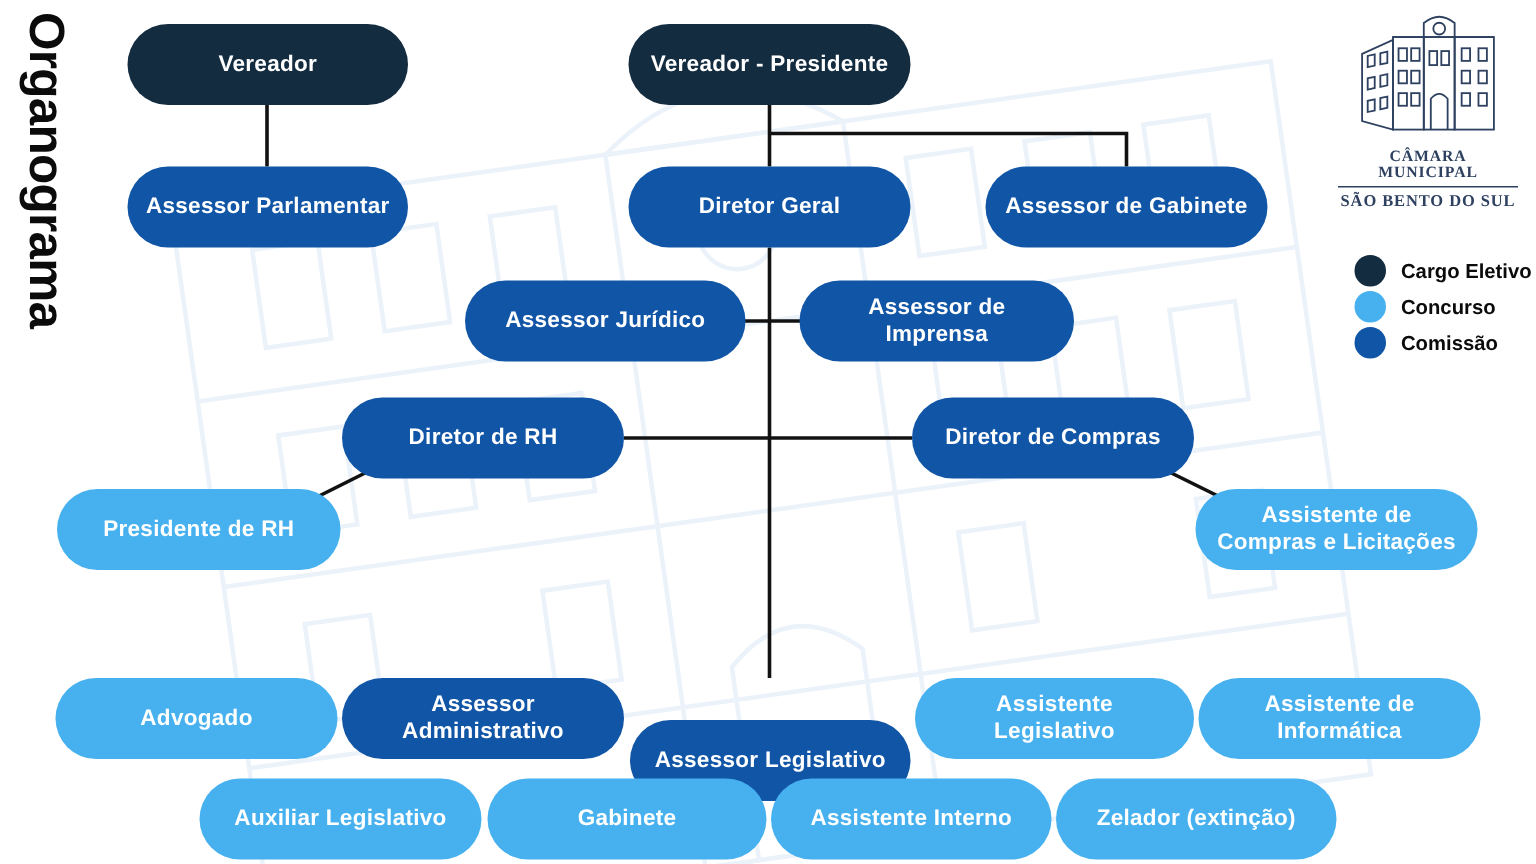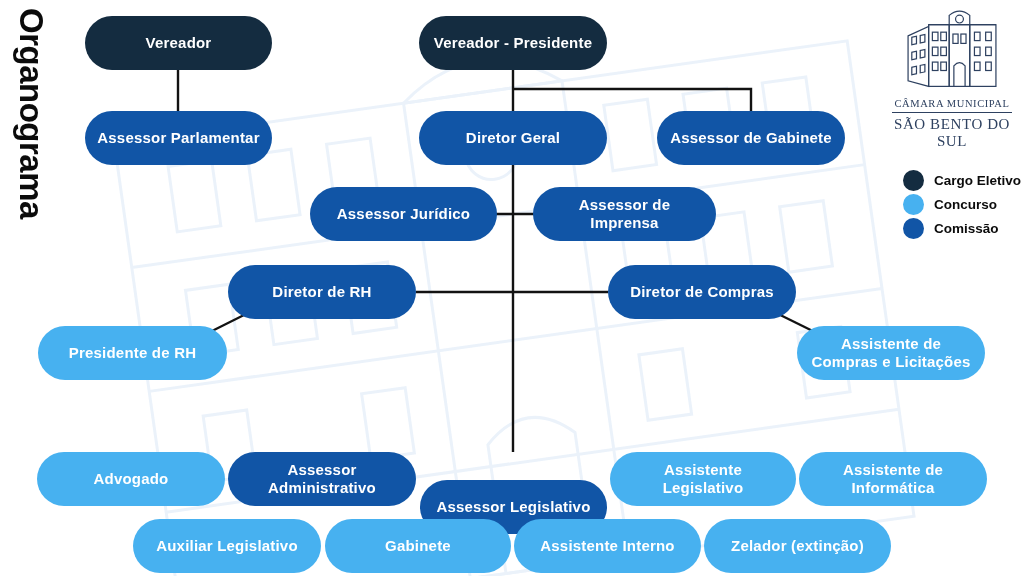--- a/index.html
+++ b/index.html
@@ -21,23 +21,23 @@
   .t-light{background:var(--c-light);}
   #page-title{
     position:absolute;left:0;top:0;z-index:2;white-space:nowrap;
     transform:translate(50px,8px) rotate(90deg);transform-origin:0 0;
     font-size:33px;font-weight:800;color:var(--c-title);letter-spacing:-.5px;
   }
   #logo{
     position:absolute;left:888px;top:6px;width:128px;z-index:2;text-align:center;
     color:var(--c-logo);font-family:"Liberation Serif", serif;
   }
-  #logo .l1{font-size:10.5px;font-weight:400;letter-spacing:.6px;padding-bottom:3px;
+  #logo .l1{font-size:10.5px;font-weight:700;letter-spacing:.6px;padding-bottom:3px;
     border-bottom:1px solid var(--c-logo);margin:2px 4px 0 4px;}
-  #logo .l2{font-size:15px;font-weight:400;letter-spacing:.6px;margin-top:3px;}
+  #logo .l2{font-size:11px;font-weight:700;letter-spacing:.6px;margin-top:3px;}
   #legend{position:absolute;left:903px;top:168px;z-index:2;}
   .legend-row{display:flex;align-items:center;height:24px;}
   .legend-dot{width:21px;height:21px;border-radius:50%;flex:0 0 auto;}
   .d0{background:var(--c-dark);} .d1{background:var(--c-light);} .d2{background:var(--c-mid);}
   .legend-label{margin-left:10px;font-size:13.5px;font-weight:700;color:#0b0b0b;text-align:right;}
 </style>
 </head>
 <body>
 
 <div id="canvas">

